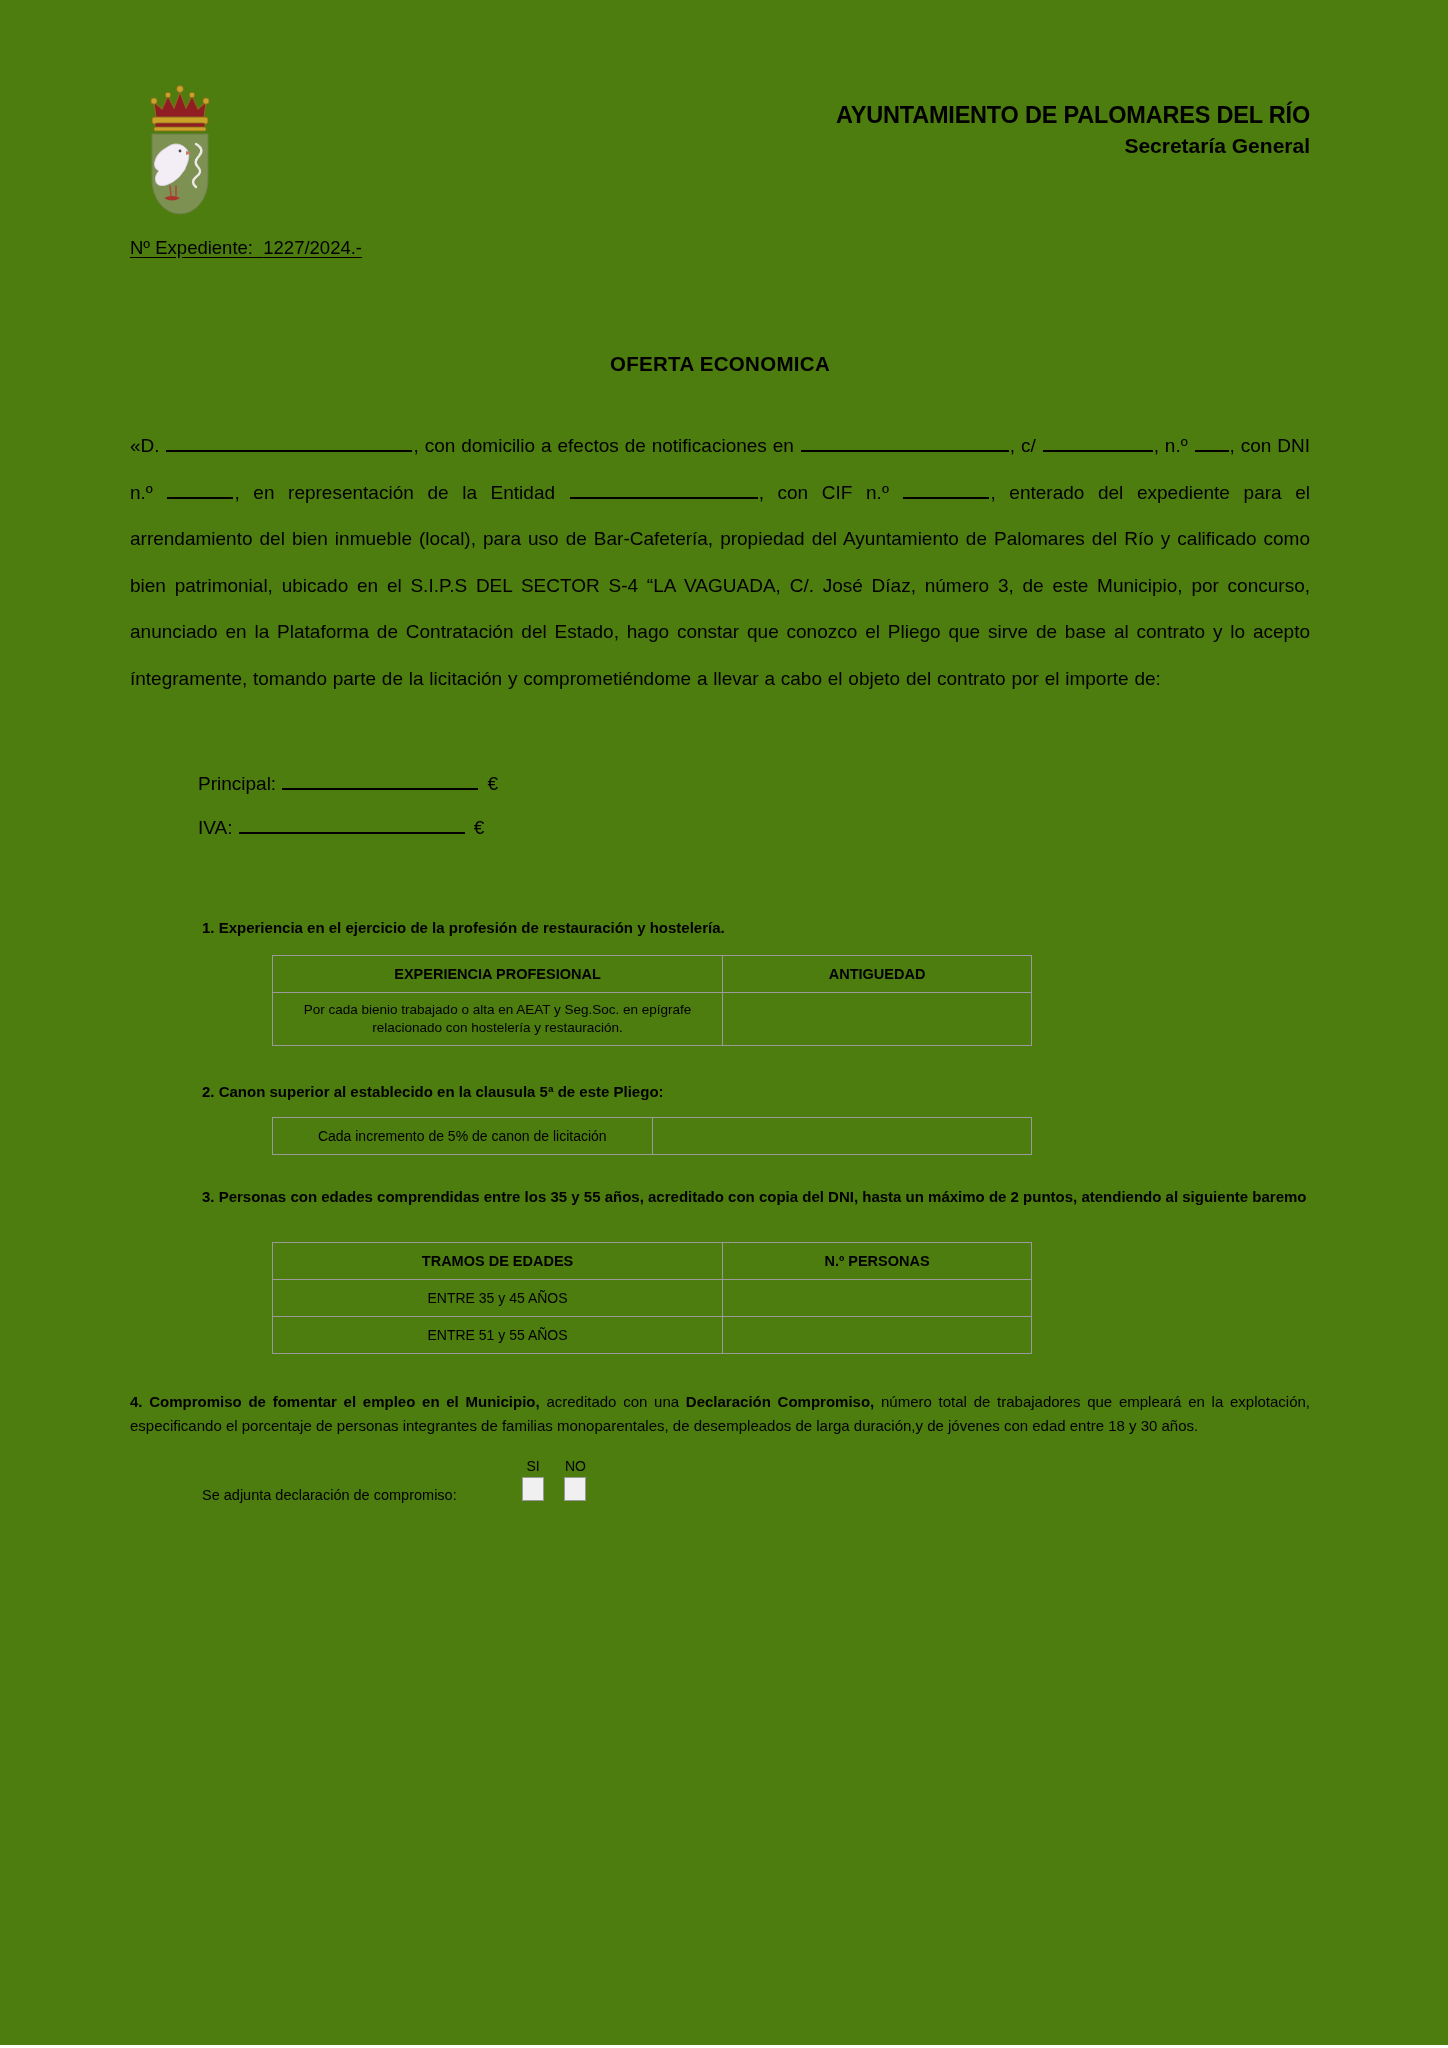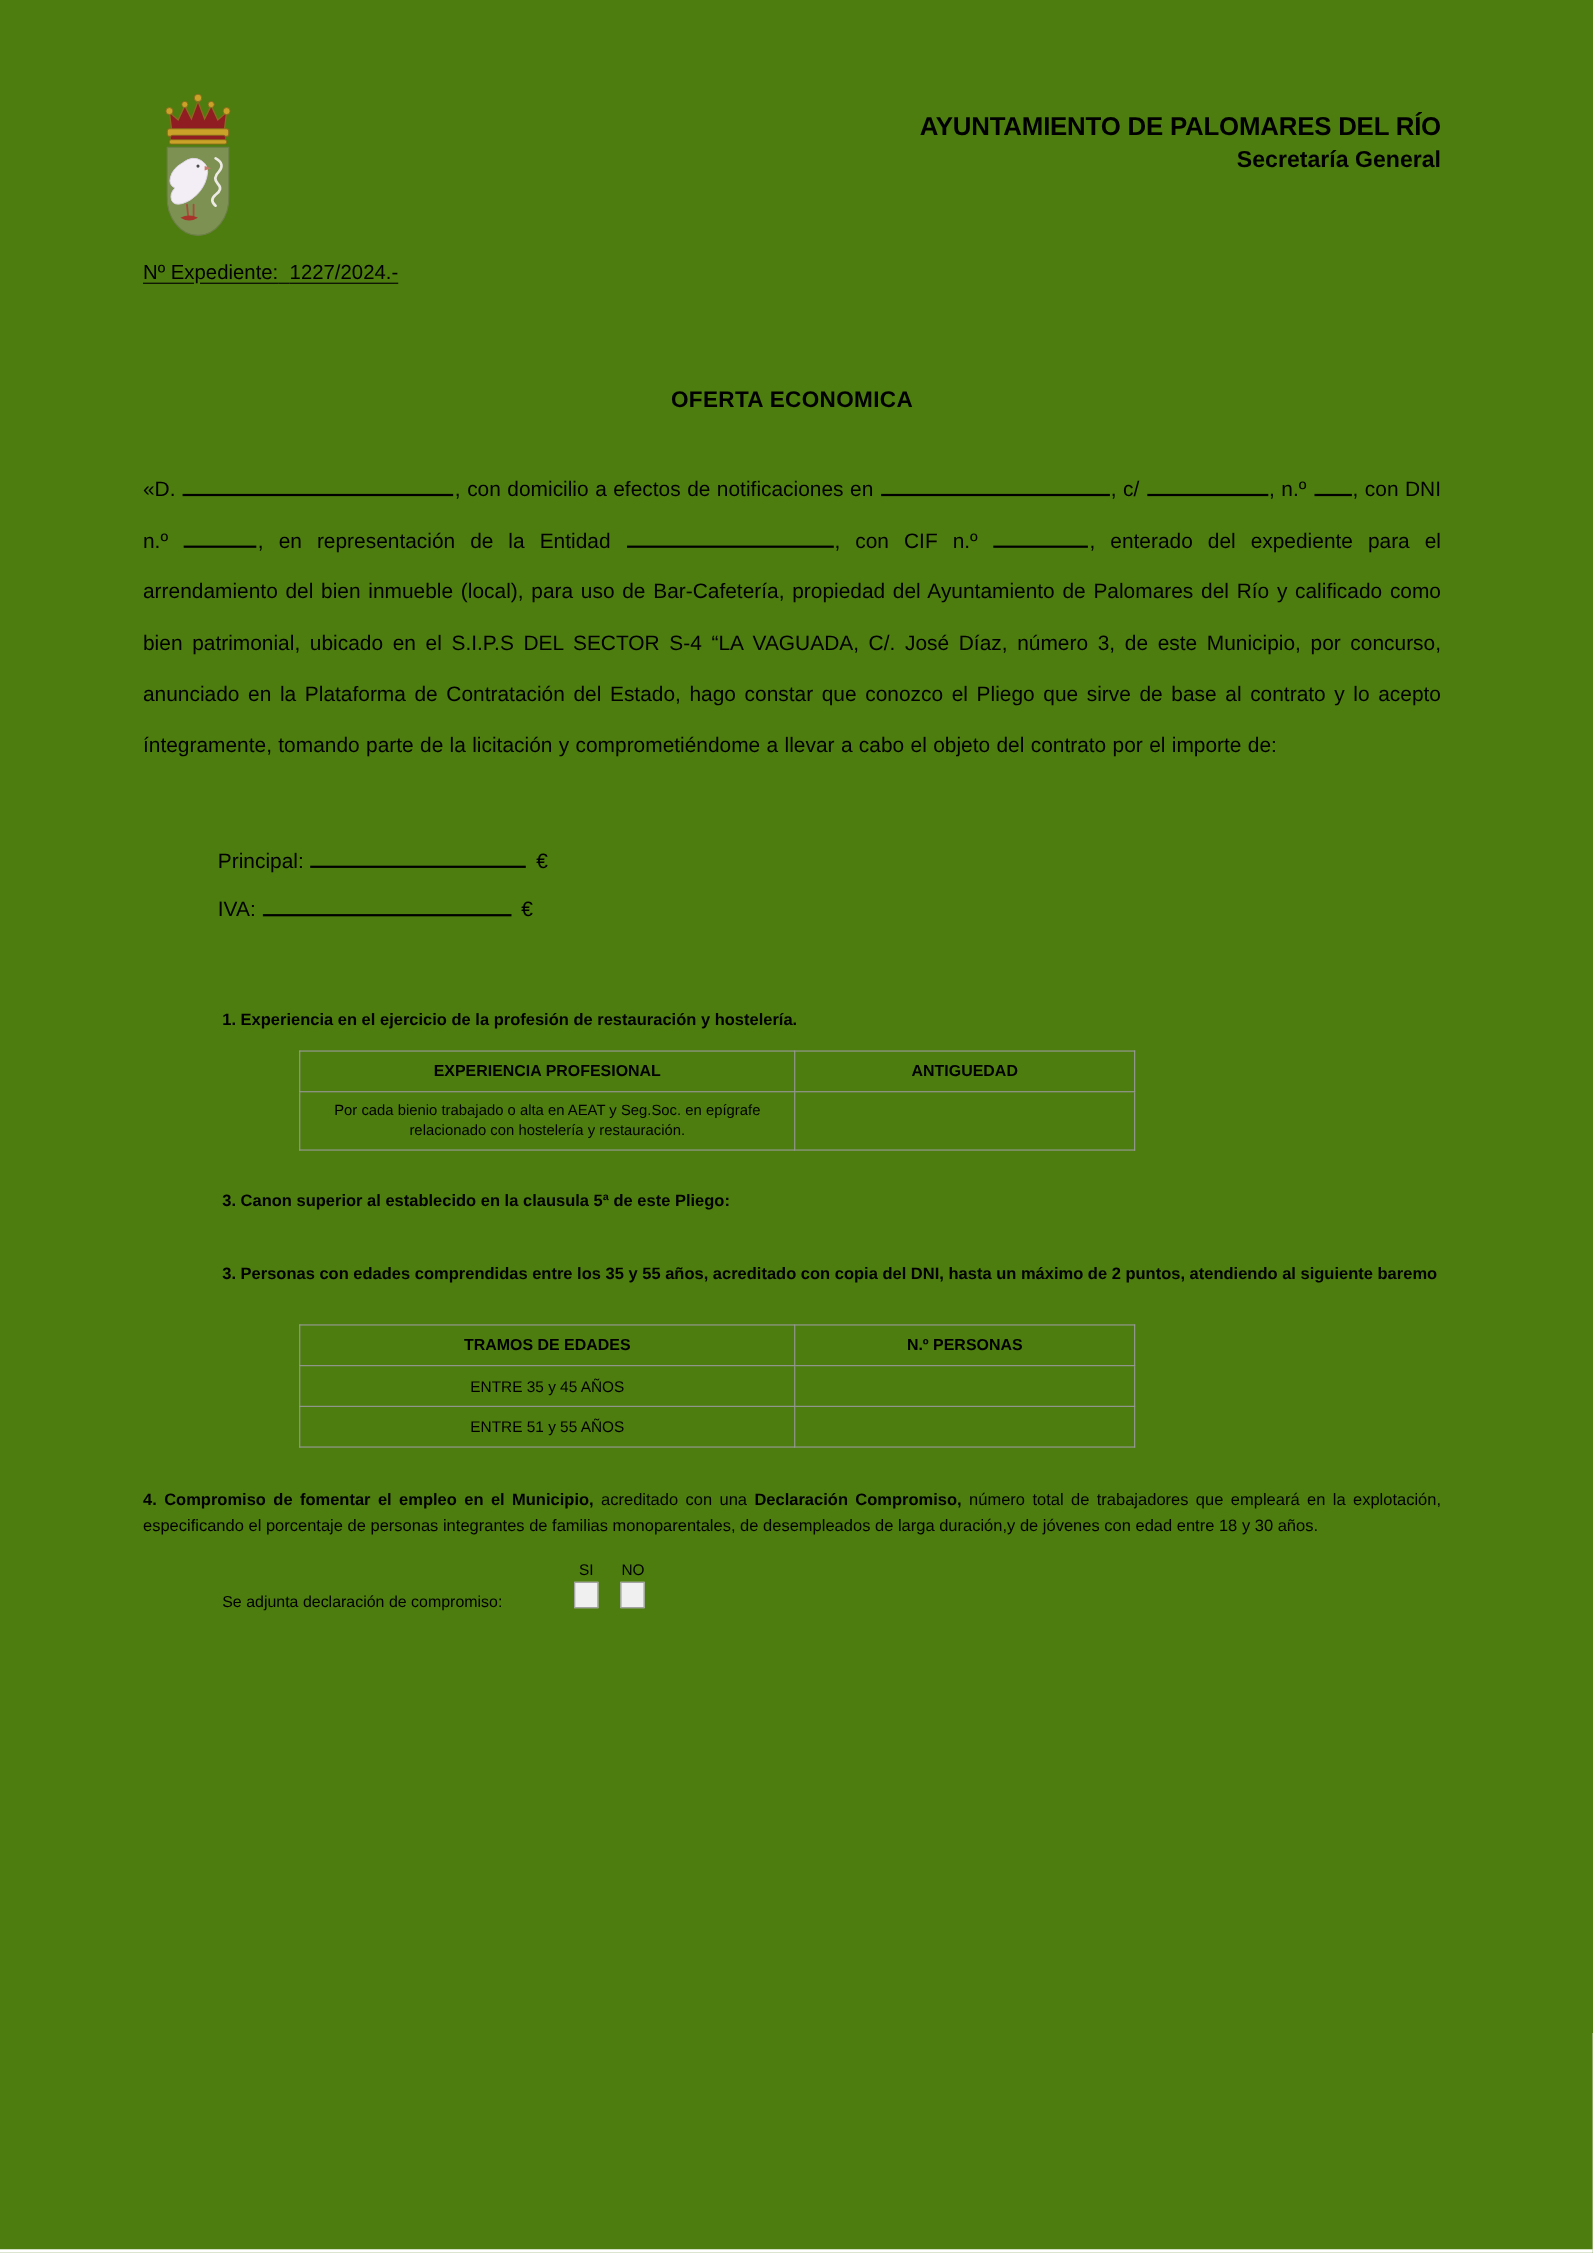--- a/index.html
+++ b/index.html
@@ -267,24 +267,28 @@
         <th class="col-left">EXPERIENCIA PROFESIONAL</th>
         <th class="col-right">ANTIGUEDAD</th>
       </tr>
       <tr>
         <td class="desc">Por cada bienio trabajado o alta en AEAT y Seg.Soc. en epígrafe relacionado con hostelería y restauración.</td>
         <td></td>
       </tr>
     </tbody>
       </table>
 
-    <div class="criterion c2">3. Canon superior al establecido en la clausula 5ª de este Pliego:</div>
+    <div class="criterion c2">2. Canon superior al establecido en la clausula 5ª de este Pliego:</div>
 
     <table class="crit t2">
       <tbody>
+      <tr>
+        <td class="bold-cell">Cada incremento de 5% de canon de licitación</td>
+        <td></td>
+      </tr>
     </tbody>
       </table>
 
     <div class="criterion c3">3. Personas con edades comprendidas entre los 35 y 55 años, acreditado con copia del DNI, hasta un máximo de 2 puntos, atendiendo al siguiente baremo</div>
 
     <table class="crit t3">
       <tbody>
           <tr>
         <th class="col-left">TRAMOS DE EDADES</th>
         <th class="col-right">N.º PERSONAS</th>

